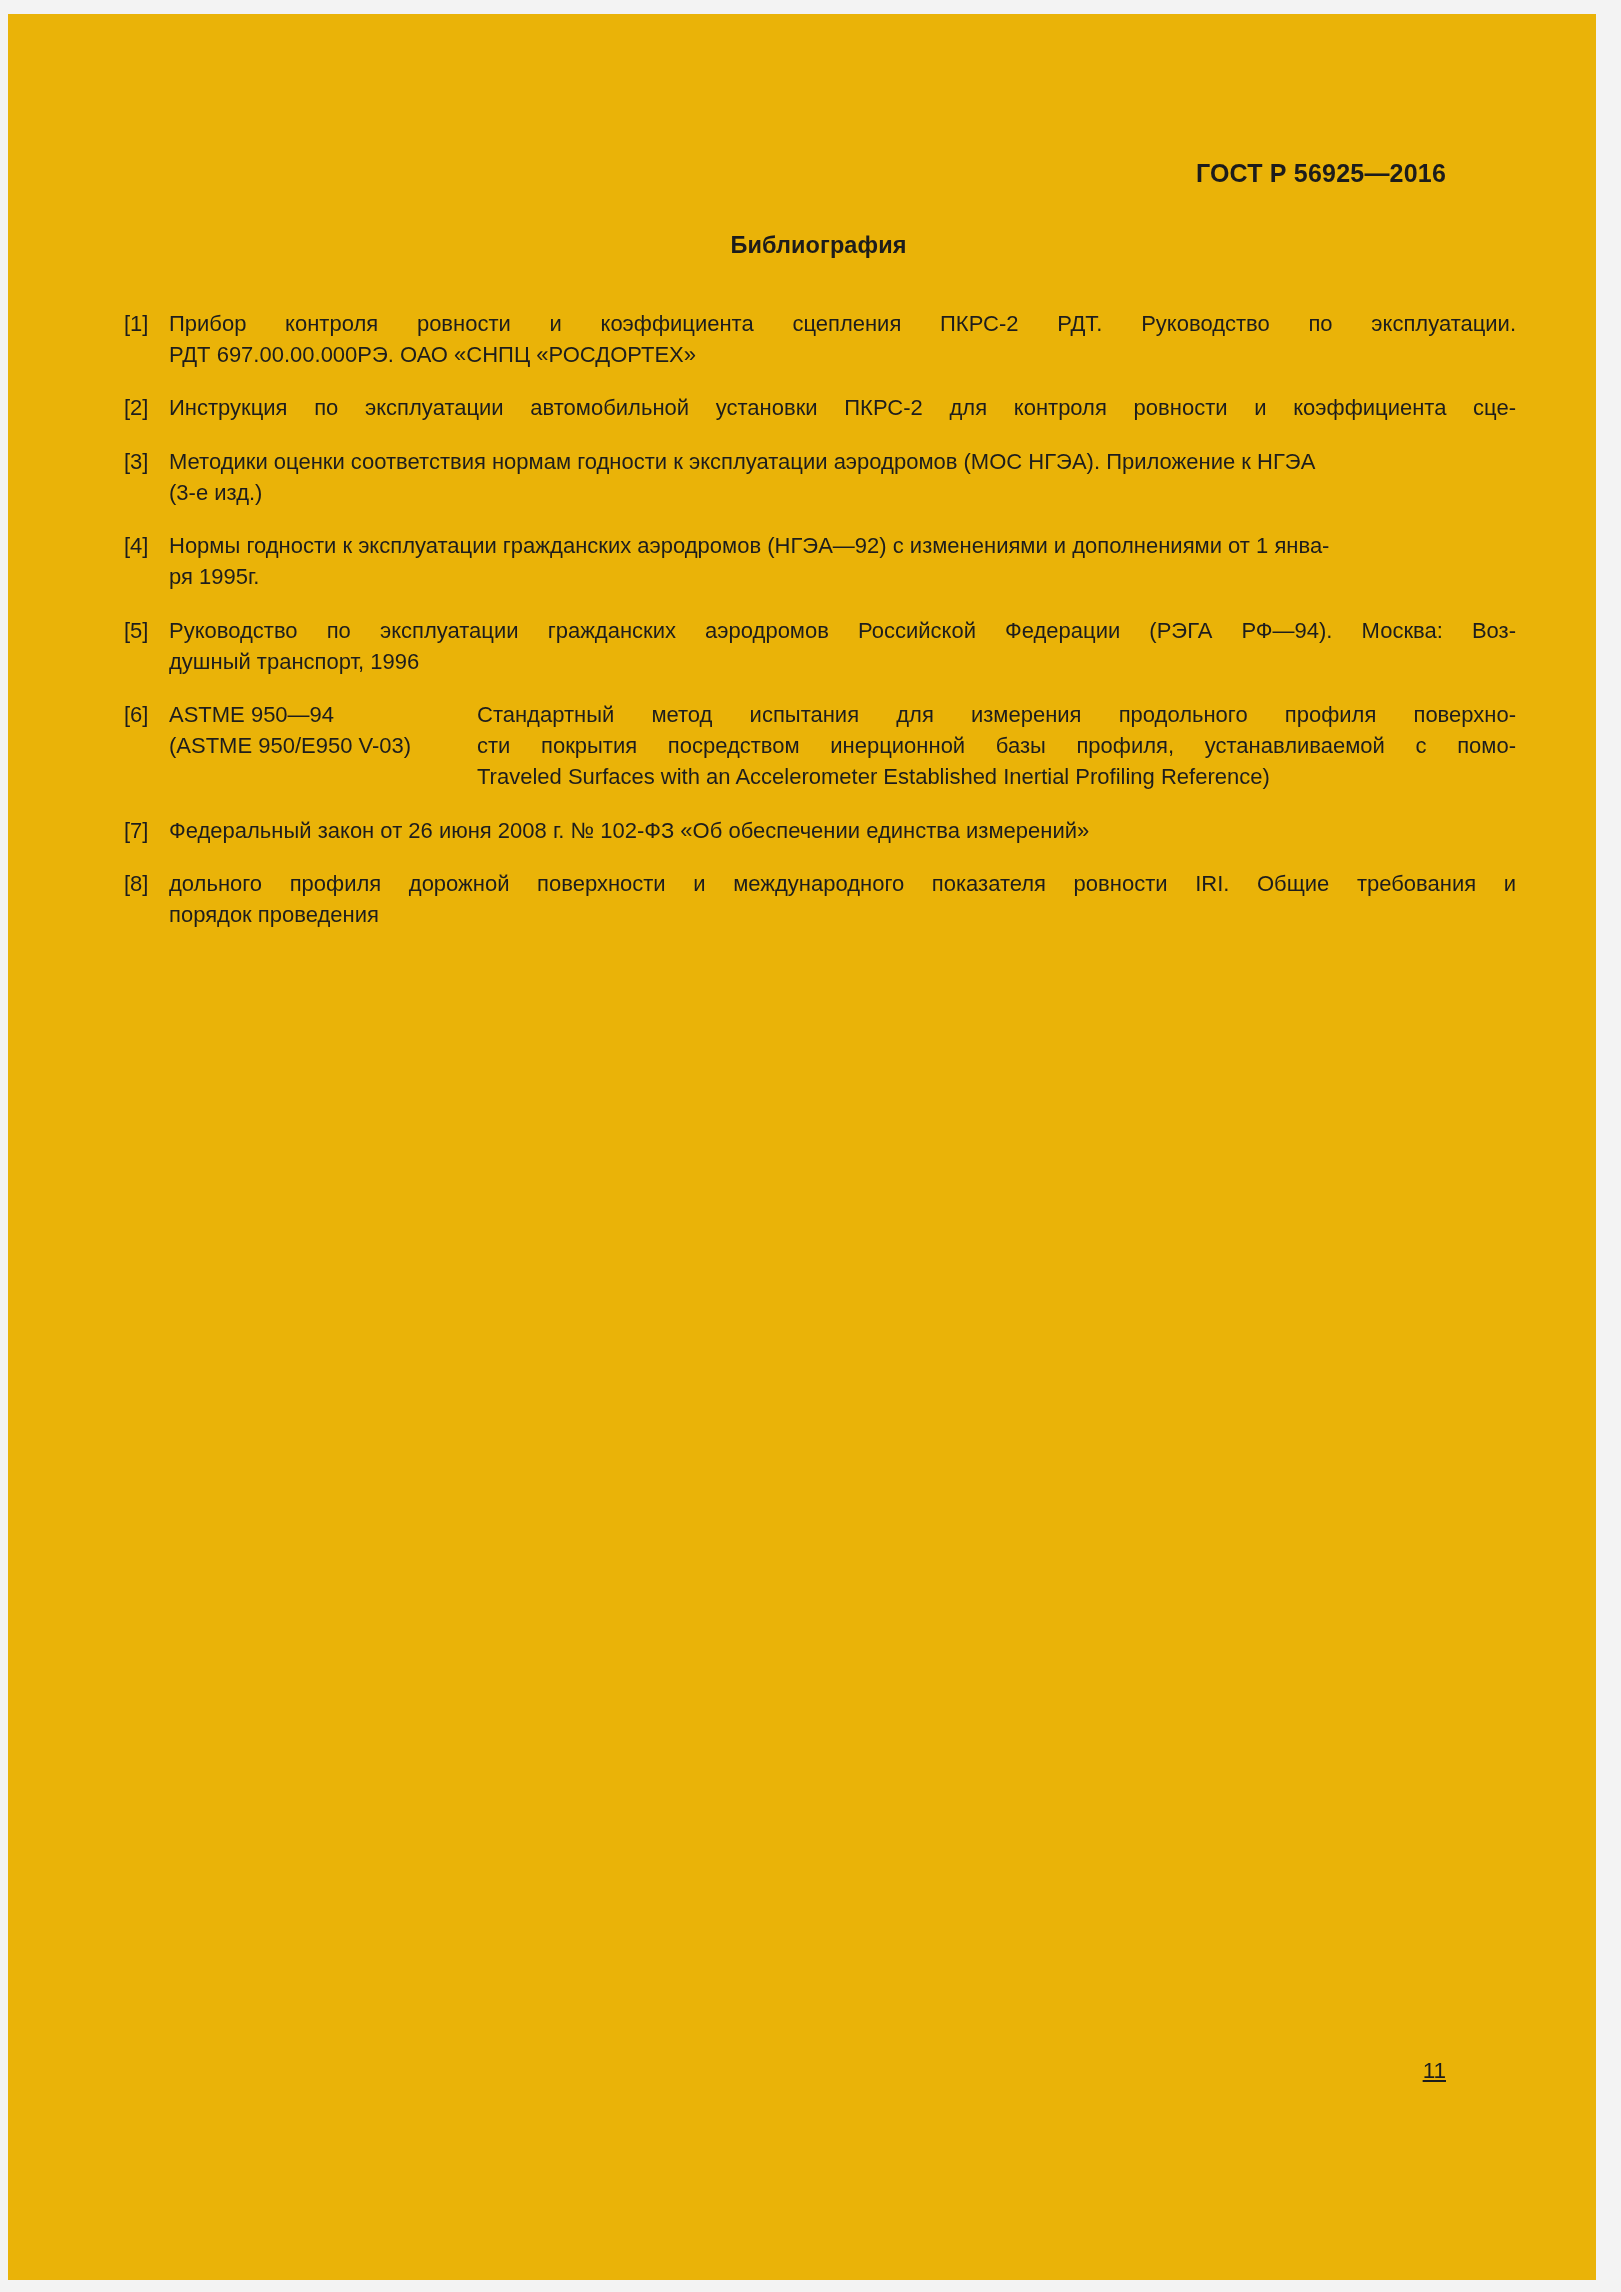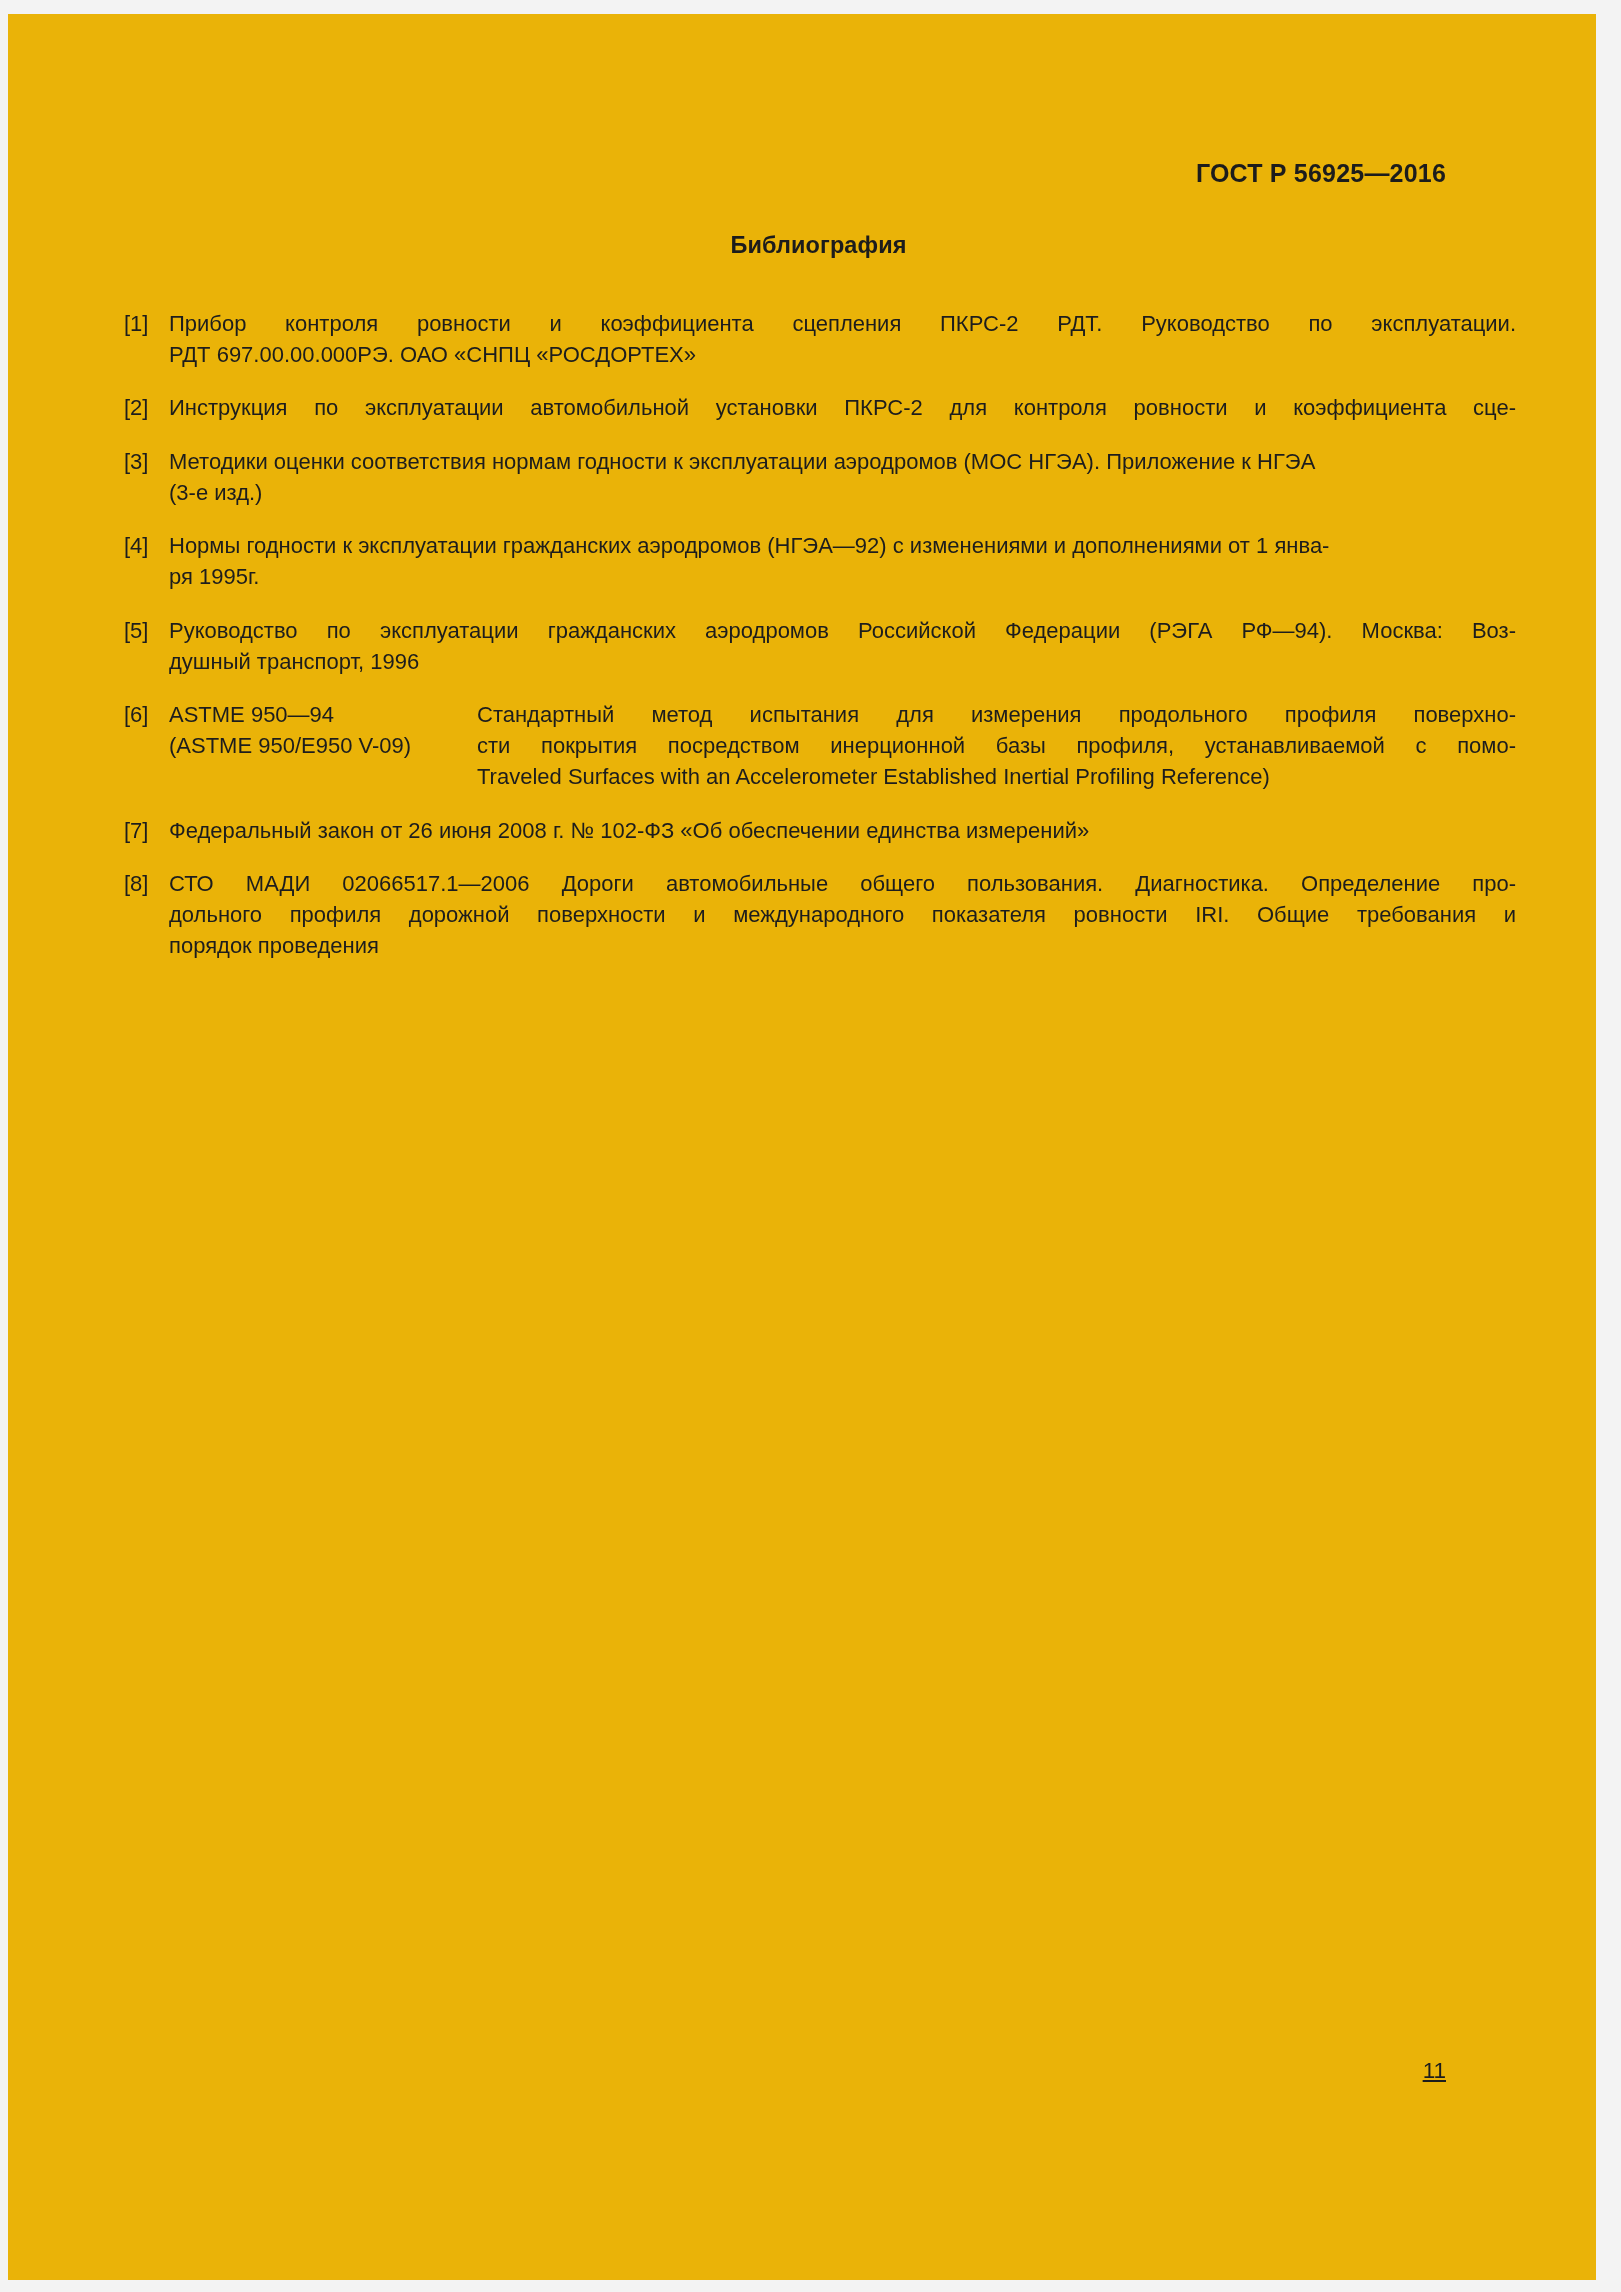--- a/index.html
+++ b/index.html
@@ -175,40 +175,39 @@
         <div class="ref-body">
           <span class="jline">Руководство по эксплуатации гражданских аэродромов Российской Федерации (РЭГА РФ—94). Москва: Воз-</span>
           <span class="jline last">душный транспорт, 1996</span>
         </div>
       </div>
 
       <div class="ref-two-col">
         <span class="ref-marker">[6]</span>
         <div class="col-left">
           <span class="lline">ASTME 950—94</span>
-          <span class="lline">(ASTME 950/E950 V-09)</span>
+          <span class="lline">(ASTME 950/E950 V-03)</span>
         </div>
         <div class="col-right">
           <span class="jline">Стандартный метод испытания для измерения продольного профиля поверхно-</span>
           <span class="jline">сти покрытия посредством инерционной базы профиля, устанавливаемой с помо-</span>
           <span class="jline last">Traveled Surfaces with an Accelerometer Established Inertial Profiling Reference)</span>
         </div>
       </div>
 
       <div class="ref">
         <span class="ref-marker">[7]</span>
         <div class="ref-body">
           <span class="jline last">Федеральный закон от 26 июня 2008 г. № 102-ФЗ «Об обеспечении единства измерений»</span>
         </div>
       </div>
 
       <div class="ref">
         <span class="ref-marker">[8]</span>
         <div class="ref-body">
-          <span class="jline">СТО МАДИ 02066517.1—2006 Дороги автомобильные общего пользования. Диагностика. Определение про-</span>
           <span class="jline">дольного профиля дорожной поверхности и международного показателя ровности IRI. Общие требования и</span>
           <span class="jline last">порядок проведения</span>
         </div>
       </div>
 
     </div>
 
     <div class="page-number">11</div>
 
   </div>

